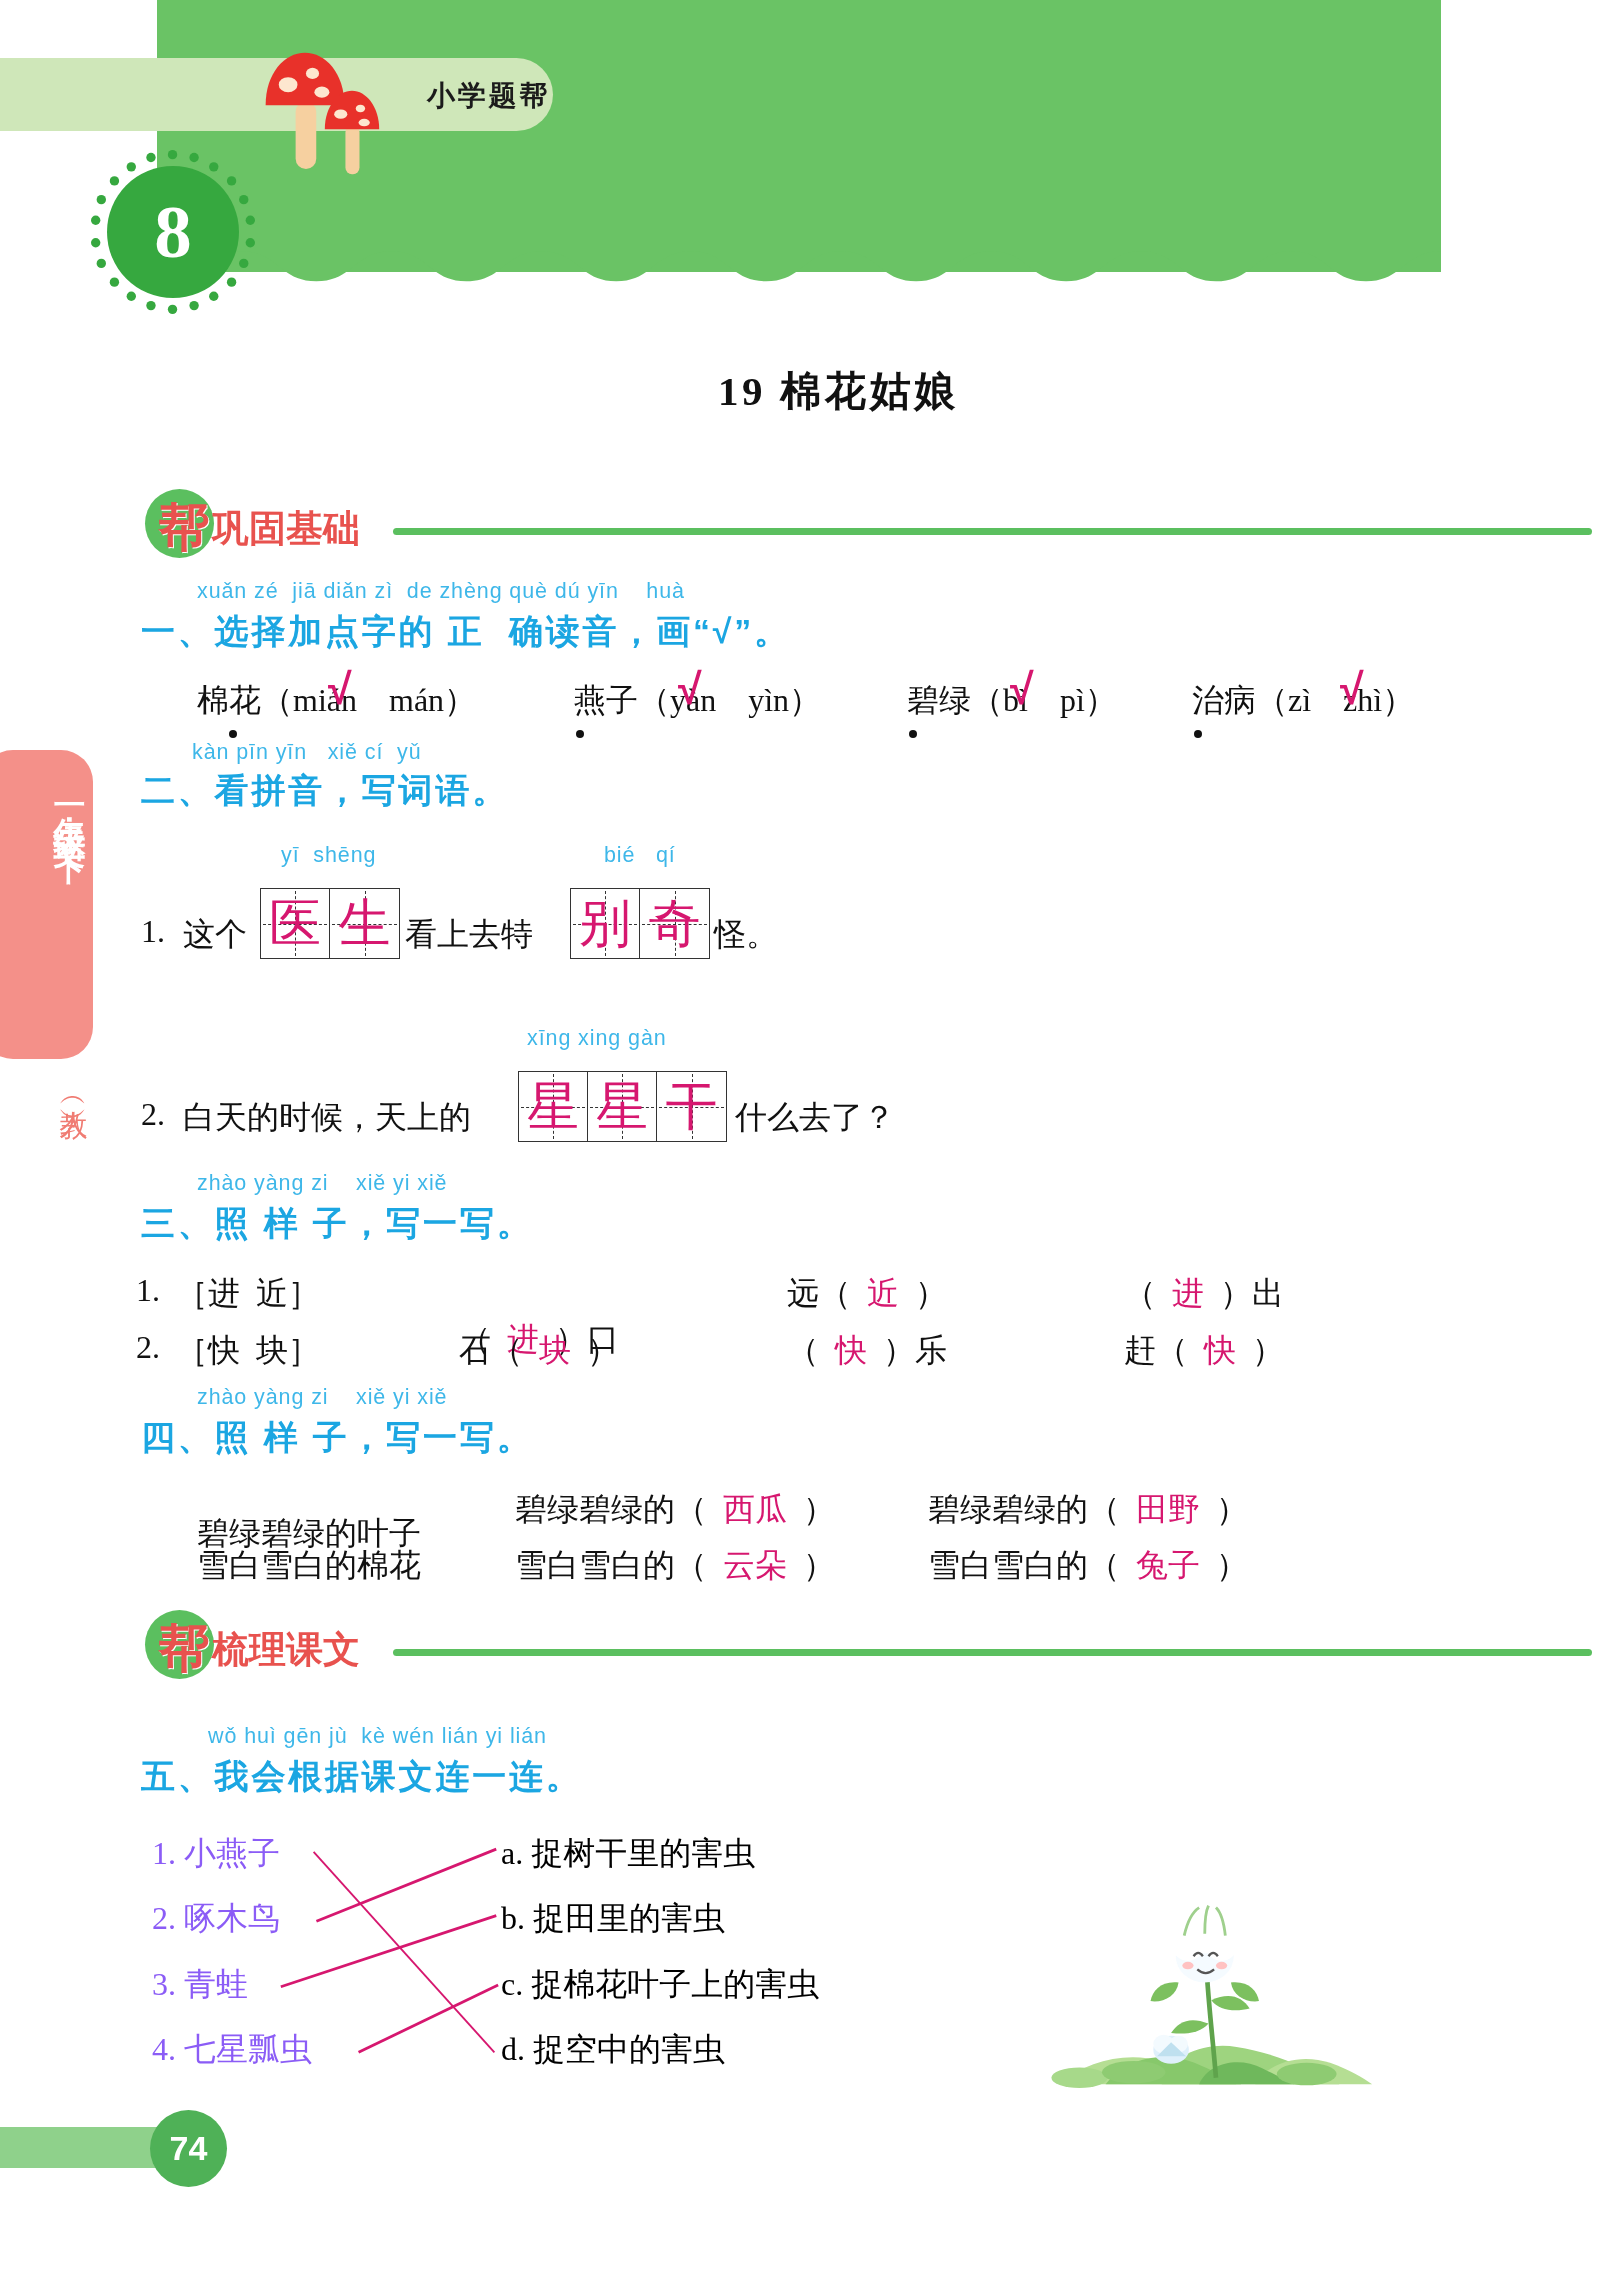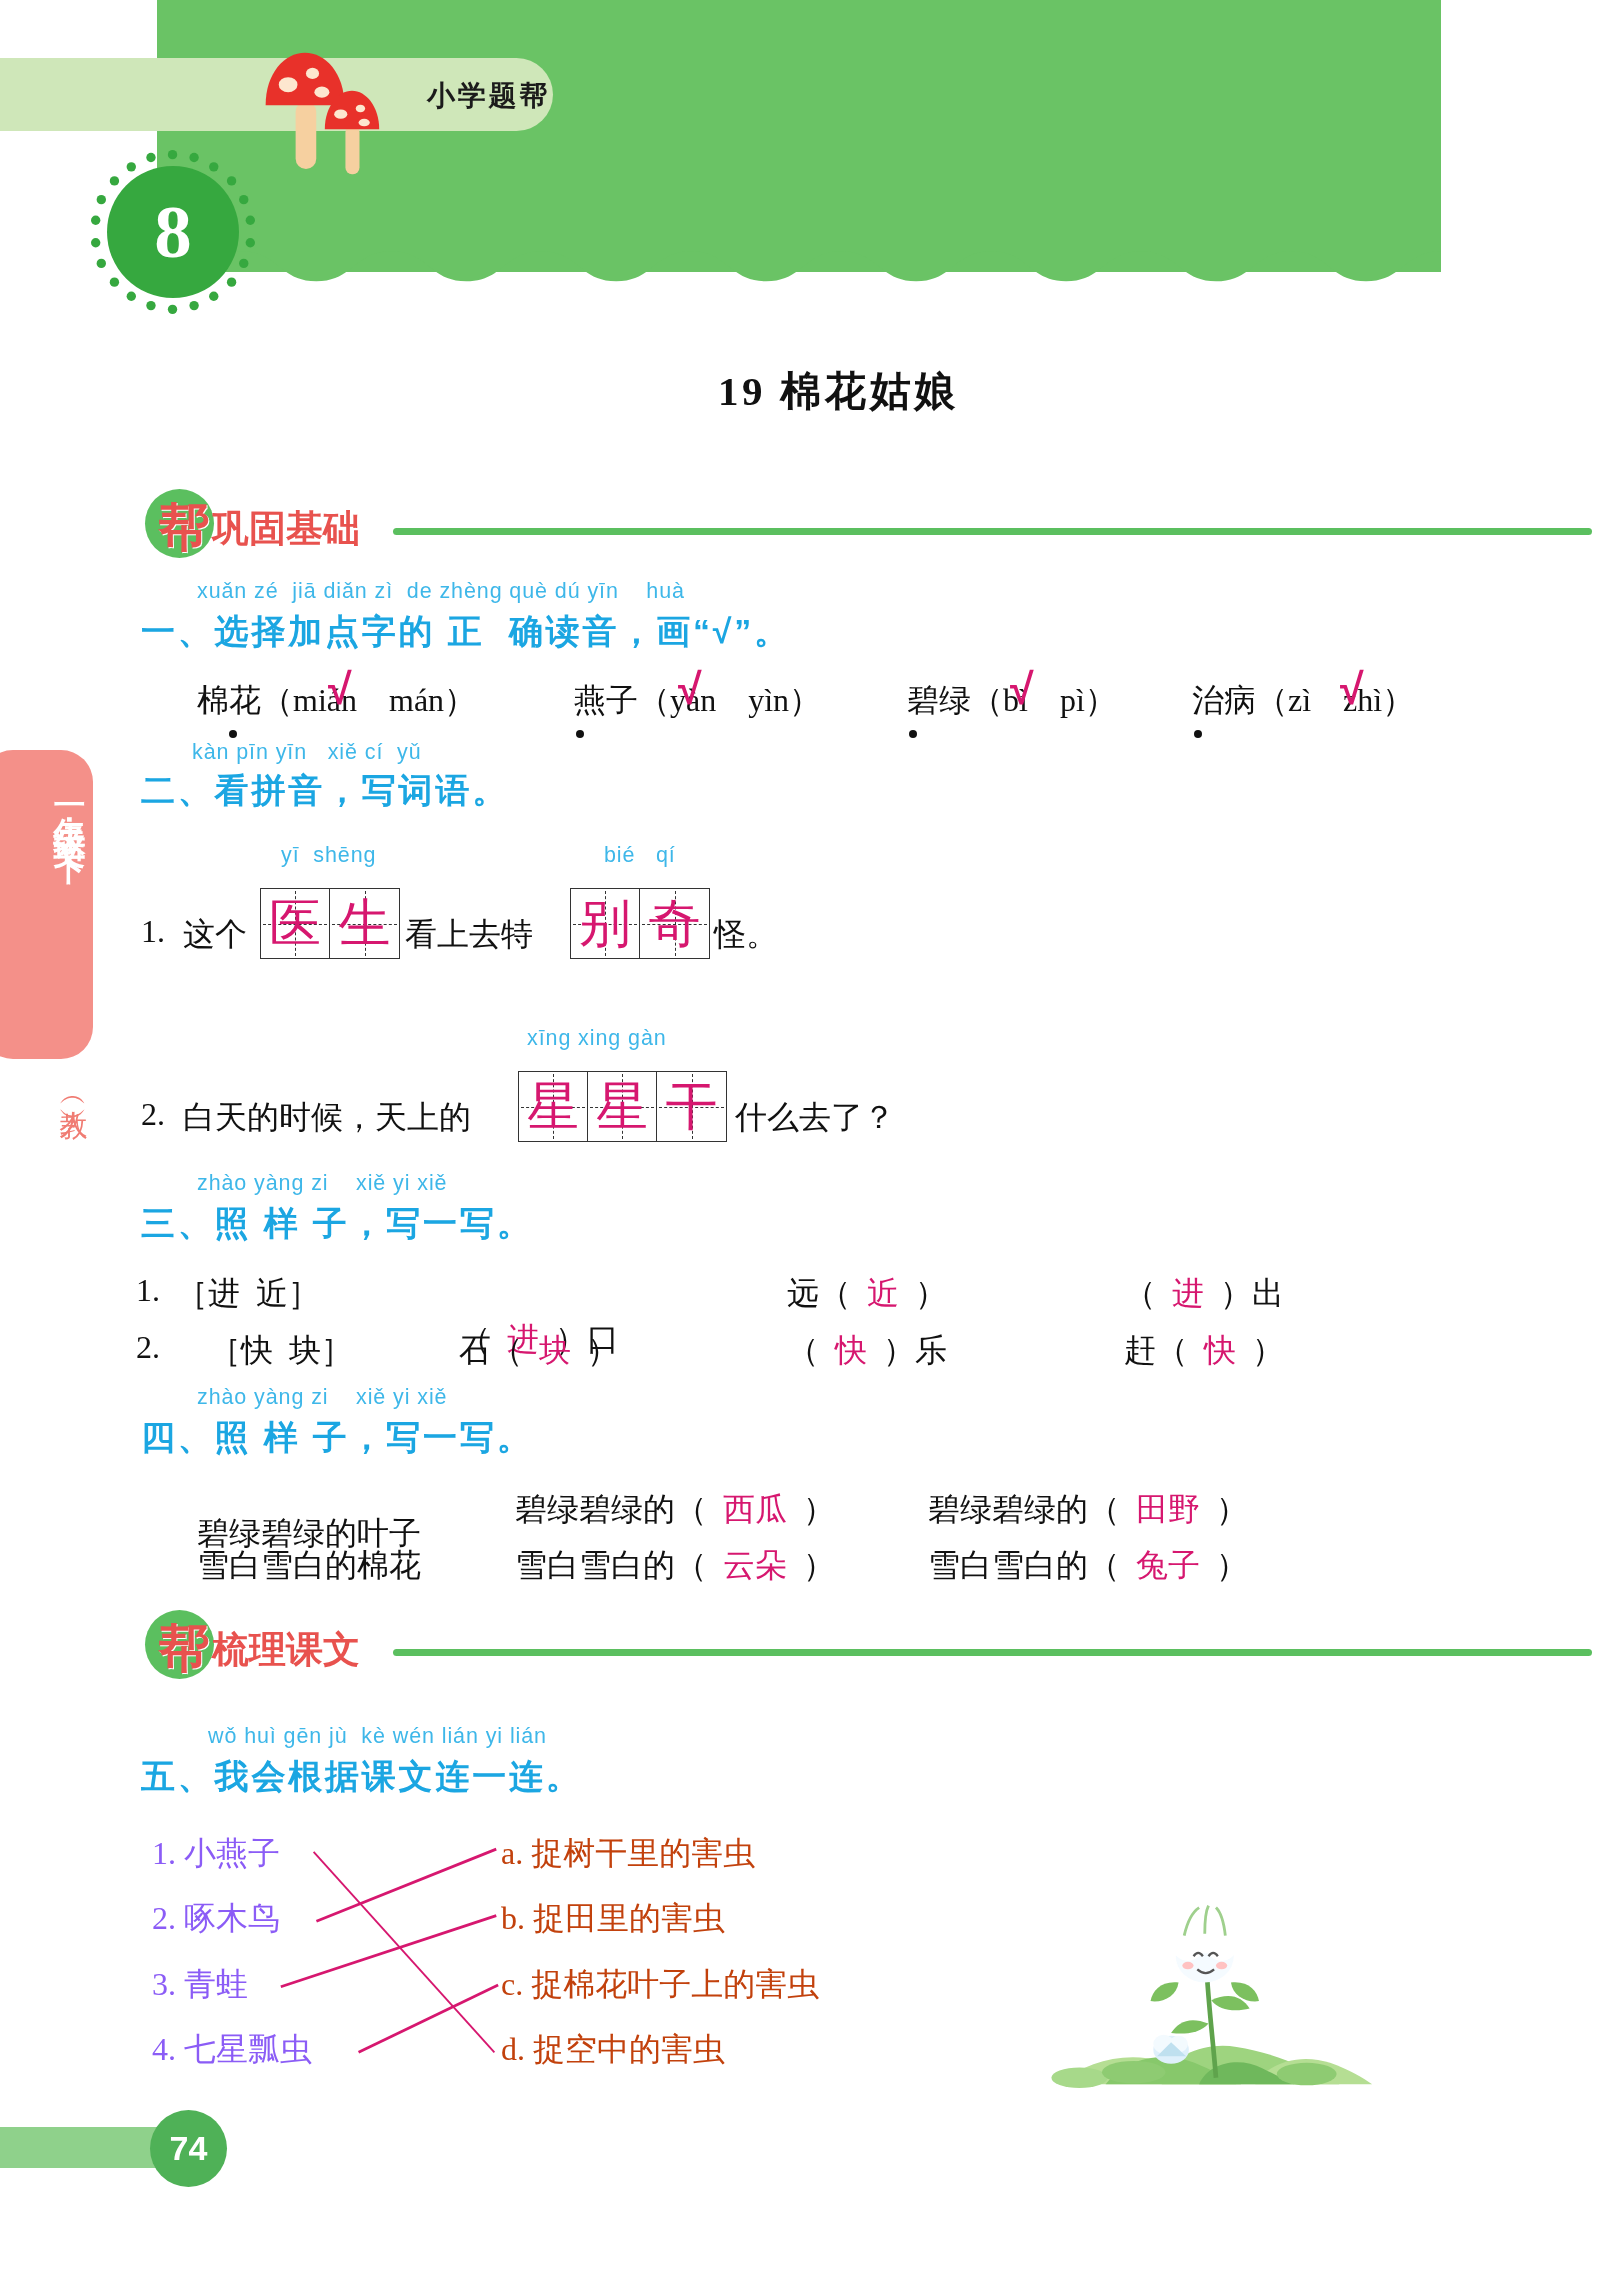--- a/index.html
+++ b/index.html
@@ -53,21 +53,21 @@
   .cell{position:relative;width:69px;height:69px;box-sizing:border-box;border-right:1.5px solid #333;display:flex;align-items:center;justify-content:center;}
   .cell:last-child{border-right:none;}
   .cell::before{content:"";position:absolute;left:50%;top:1.9px;bottom:1.9px;border-left:1.4px dashed #333;}
   .cell::after{content:"";position:absolute;top:50%;left:1.9px;right:1.9px;border-top:1.4px dashed #333;}
   .cell .ch{position:relative;z-index:2;color:#d6176f;font-size:52px;line-height:1;font-family:"Liberation Serif","DejaVu Serif",serif;}
 
   .chk{position:absolute;color:#d6176f;font-size:43px;font-weight:bold;font-family:"Liberation Sans","DejaVu Sans",sans-serif;}
 
   
   .match-left{position:absolute;font-size:32px;color:#8b5cf6;white-space:pre;font-family:"Liberation Serif","DejaVu Serif",serif;margin-left:16px;}
-  .match-right{position:absolute;font-size:32px;color:#c2410c;white-space:pre;font-family:"Liberation Serif","DejaVu Serif",serif;}
+  .match-right{position:absolute;font-size:32px;color:#000000;white-space:pre;font-family:"Liberation Serif","DejaVu Serif",serif;}
 
   
   .foot-bar{position:absolute;left:0;top:2127px;width:223px;height:41px;background:#8fd18b;border-top-right-radius:20.6px;border-bottom-right-radius:20.6px;}
   .foot-num{position:absolute;left:150px;top:2110px;width:77px;height:77px;border-radius:50%;background:#4fb157;color:#fff;display:flex;align-items:center;justify-content:center;font-size:34px;font-weight:bold;font-family:"Liberation Sans","DejaVu Sans",sans-serif;}
 </style>
 </head>
 <body>
 
 <div class="header-wrap">
   <div class="header-green"></div>
@@ -225,21 +225,21 @@
   <span class="qt">三、照 样 子，写一写。</span>
 </div>
 
 <div class="line" style="left:136px;top:1272px;">1.</div>
 <div class="line" style="left:176px;top:1272px;">［进  近］</div>
 <div class="line" style="left:459px;top:1272px;margin-top:46px;"><span>（</span>&nbsp;&nbsp;<span class="ans">进</span>&nbsp;&nbsp;<span>）口</span></div>
 <div class="line" style="left:787px;top:1272px;"><span>远（</span>&nbsp;&nbsp;<span class="ans">近</span>&nbsp;&nbsp;<span>）</span></div>
 <div class="line" style="left:1124px;top:1272px;"><span>（</span>&nbsp;&nbsp;<span class="ans">进</span>&nbsp;&nbsp;<span>）出</span></div>
 
 <div class="line" style="left:136px;top:1329px;">2.</div>
-<div class="line" style="left:176px;top:1329px;margin-left:33px;">［快  块］</div>
+<div class="line" style="left:176px;top:1329px;">［快  块］</div>
 <div class="line" style="left:459px;top:1329px;"><span>石（</span>&nbsp;&nbsp;<span class="ans">块</span>&nbsp;&nbsp;<span>）</span></div>
 <div class="line" style="left:787px;top:1329px;"><span>（</span>&nbsp;&nbsp;<span class="ans">快</span>&nbsp;&nbsp;<span>）乐</span></div>
 <div class="line" style="left:1124px;top:1329px;"><span>赶（</span>&nbsp;&nbsp;<span class="ans">快</span>&nbsp;&nbsp;<span>）</span></div>
 
 <div class="q" style="left:197px;top:1385px;">
   <span class="py">zhào yàng zi    xiě yi xiě</span>
 </div>
 <div class="q" style="left:141px;top:1415px;">
   <span class="qt">四、照 样 子，写一写。</span>
 </div>

